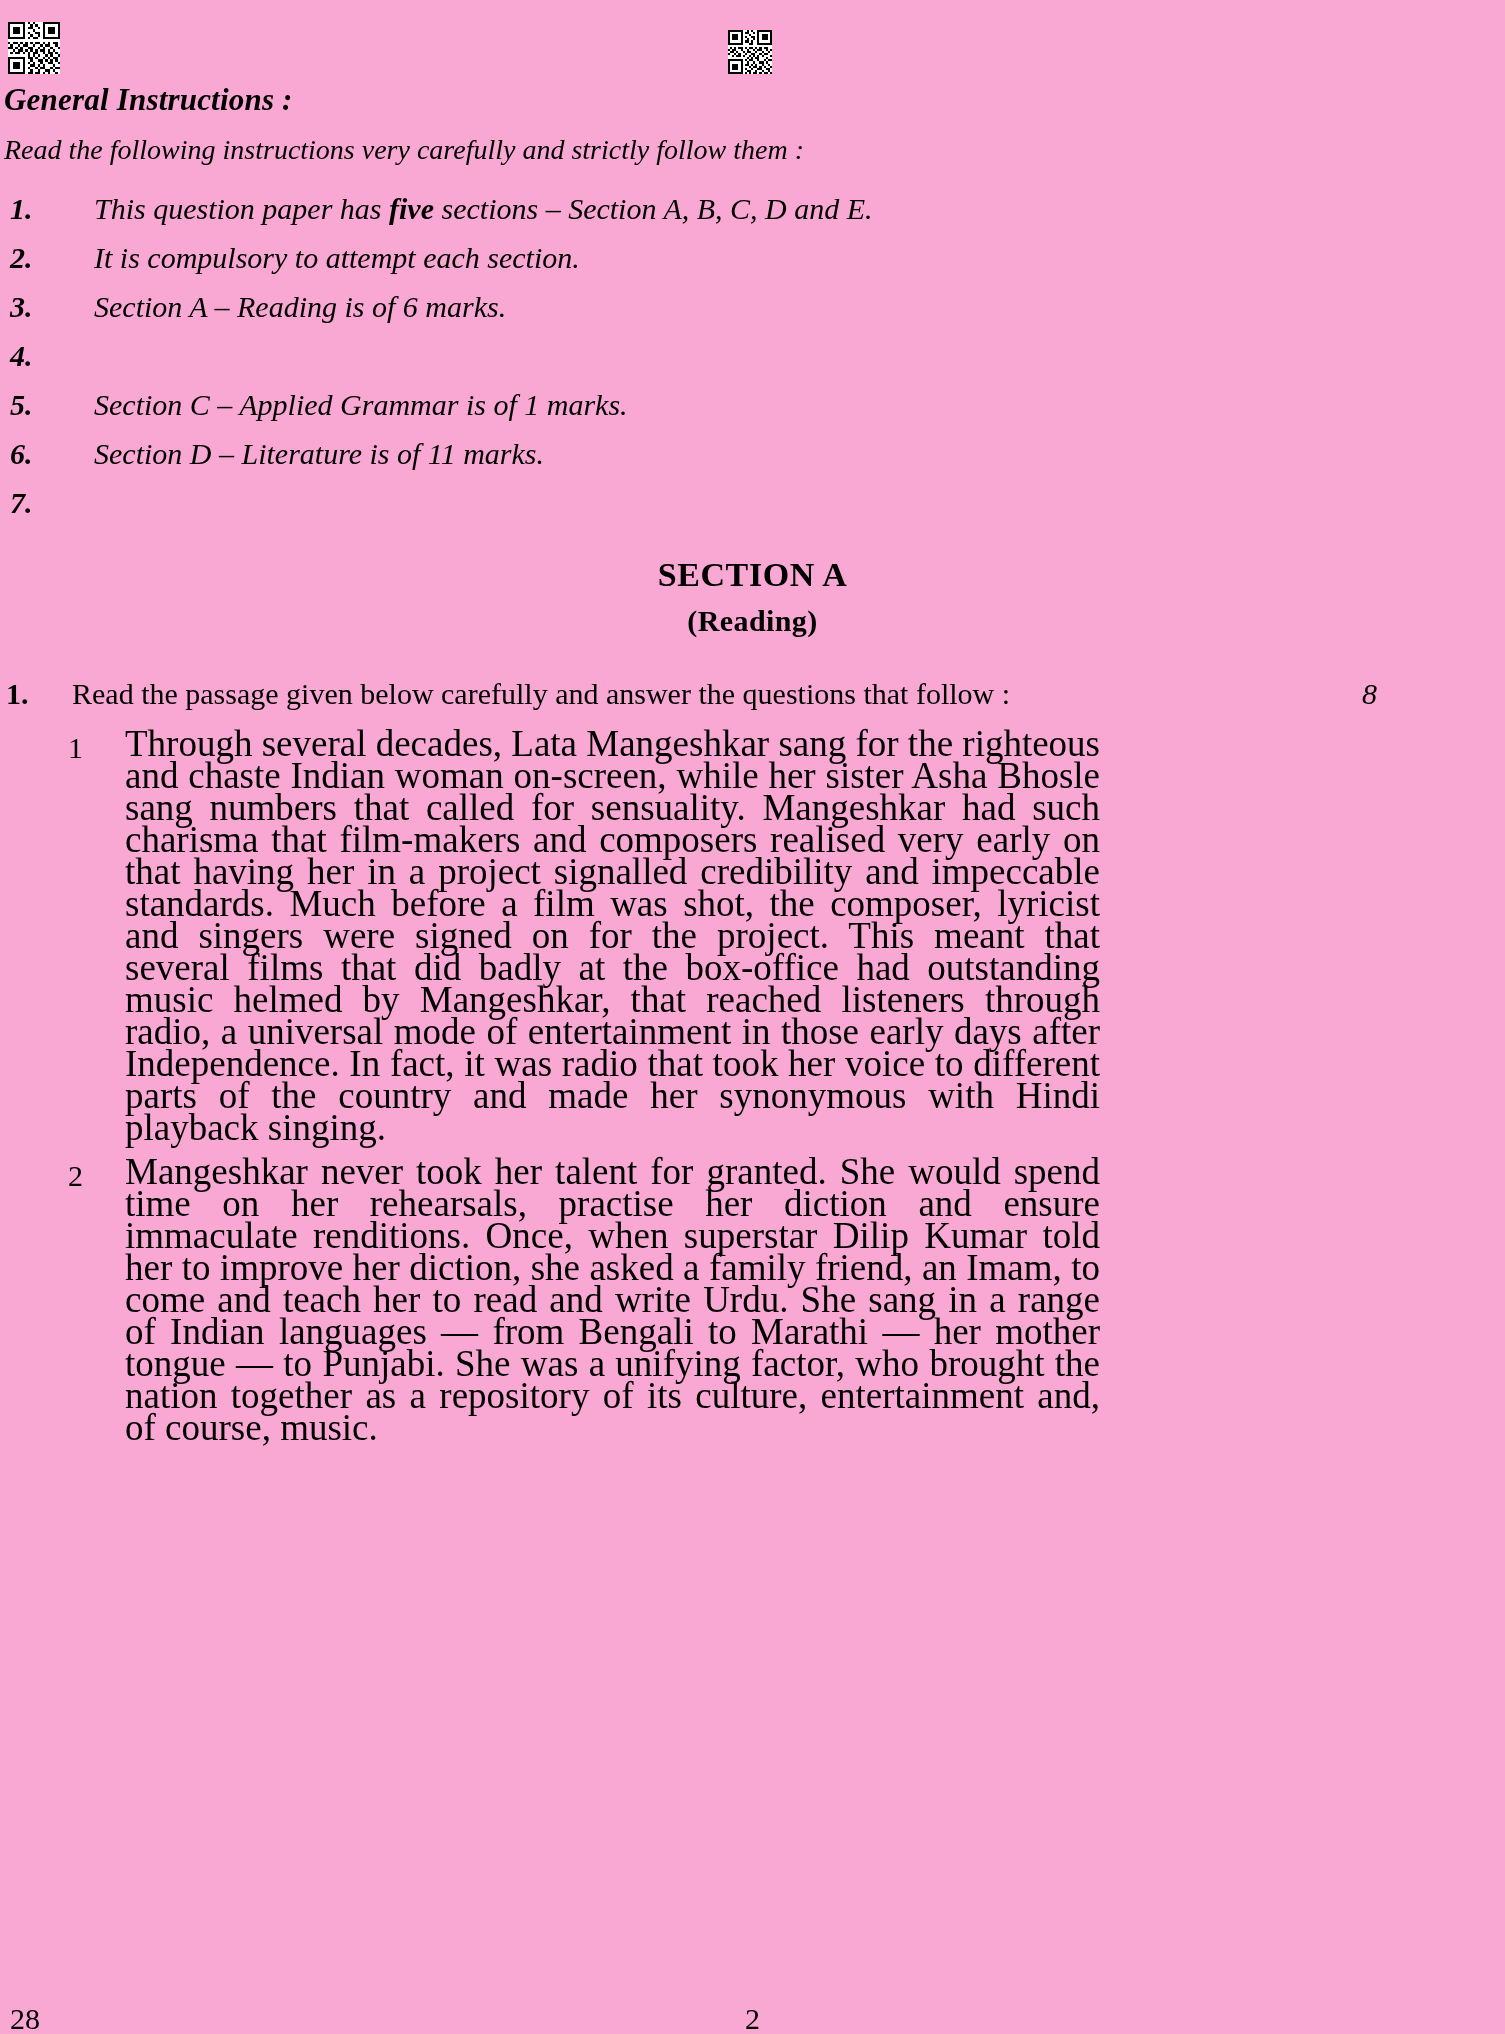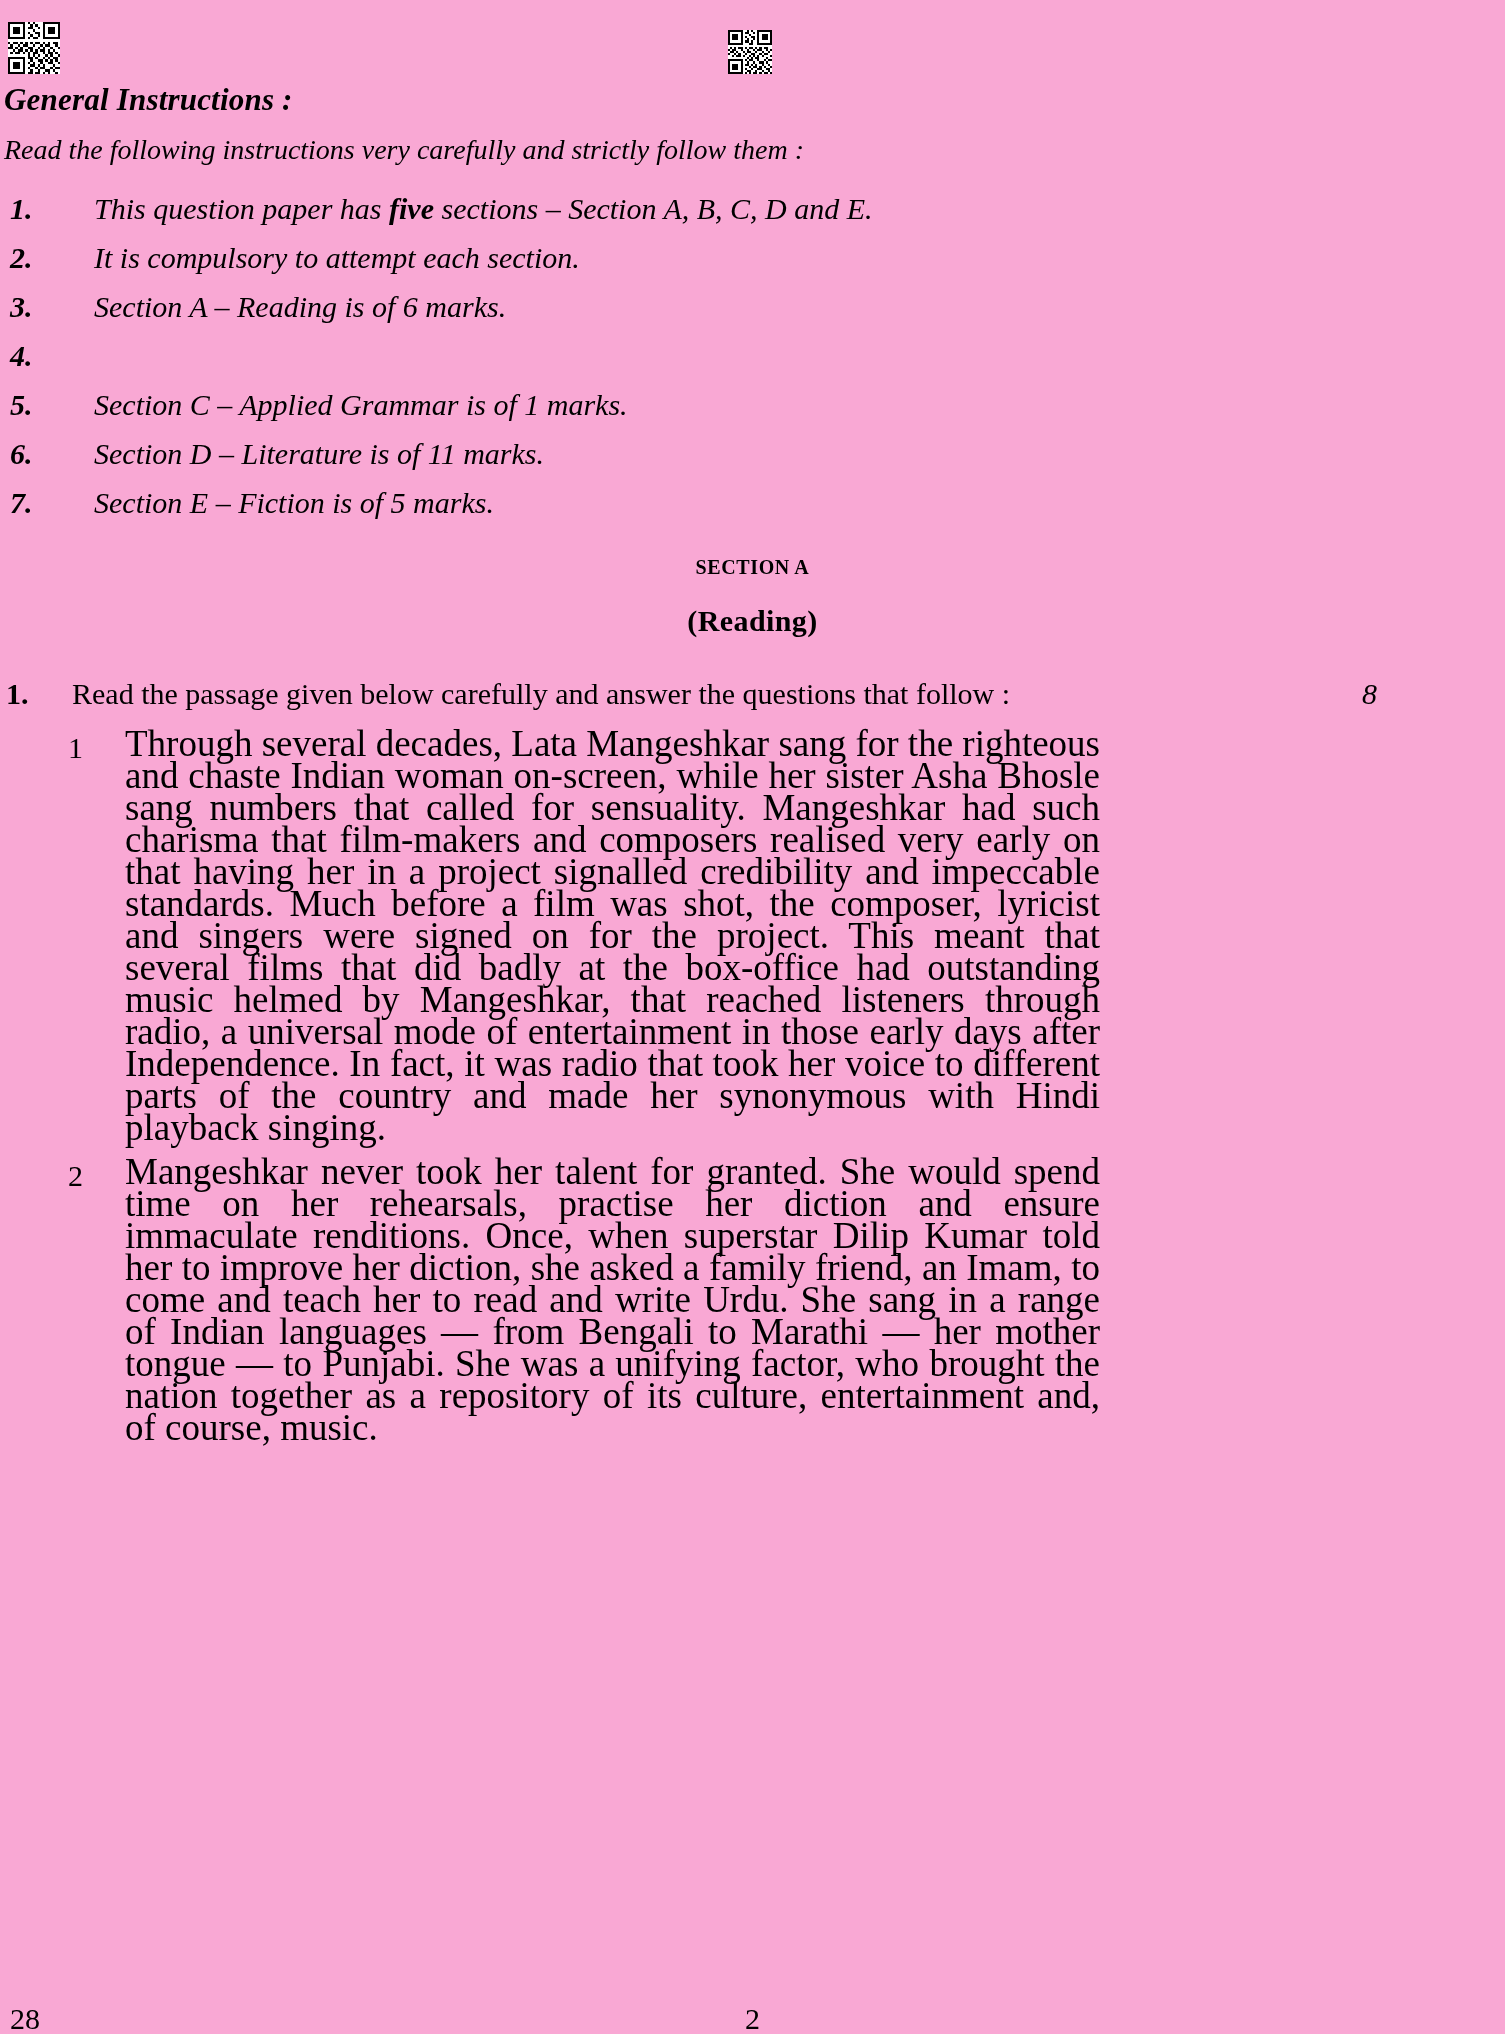--- a/index.html
+++ b/index.html
@@ -80,21 +80,21 @@
   .instr-text b { font-weight: bold; font-style: italic; }
 
   
   .section-head {
     position: absolute;
     left: 0;
     right: 0;
     top: 556px;
     text-align: center;
     font-weight: bold;
-    font-size: 20px;
+    font-size: 34px;
     letter-spacing: 0.6px;
   }
   .section-sub {
     position: absolute;
     left: 0;
     right: 0;
     top: 604px;
     text-align: center;
     font-weight: bold;
     font-size: 30px;
@@ -433,21 +433,20 @@
       <span class="instr-text">Section C – Applied Grammar is of 1 marks.</span>
     </div>
 
     <div class="instr-row">
       <span class="instr-num">6.</span>
       <span class="instr-text">Section D – Literature is of 11 marks.</span>
     </div>
 
     <div class="instr-row">
       <span class="instr-num">7.</span>
-      <span class="instr-text">Section E – Fiction is of 5 marks.</span>
     </div>
 
   </div>
 
   <div class="section-head">SECTION A</div>
   <div class="section-sub">(Reading)</div>
 
   <div class="q-row">
     <span class="q-num">1.</span>
     <span class="q-text">Read the passage given below carefully and answer the questions that follow :</span>

